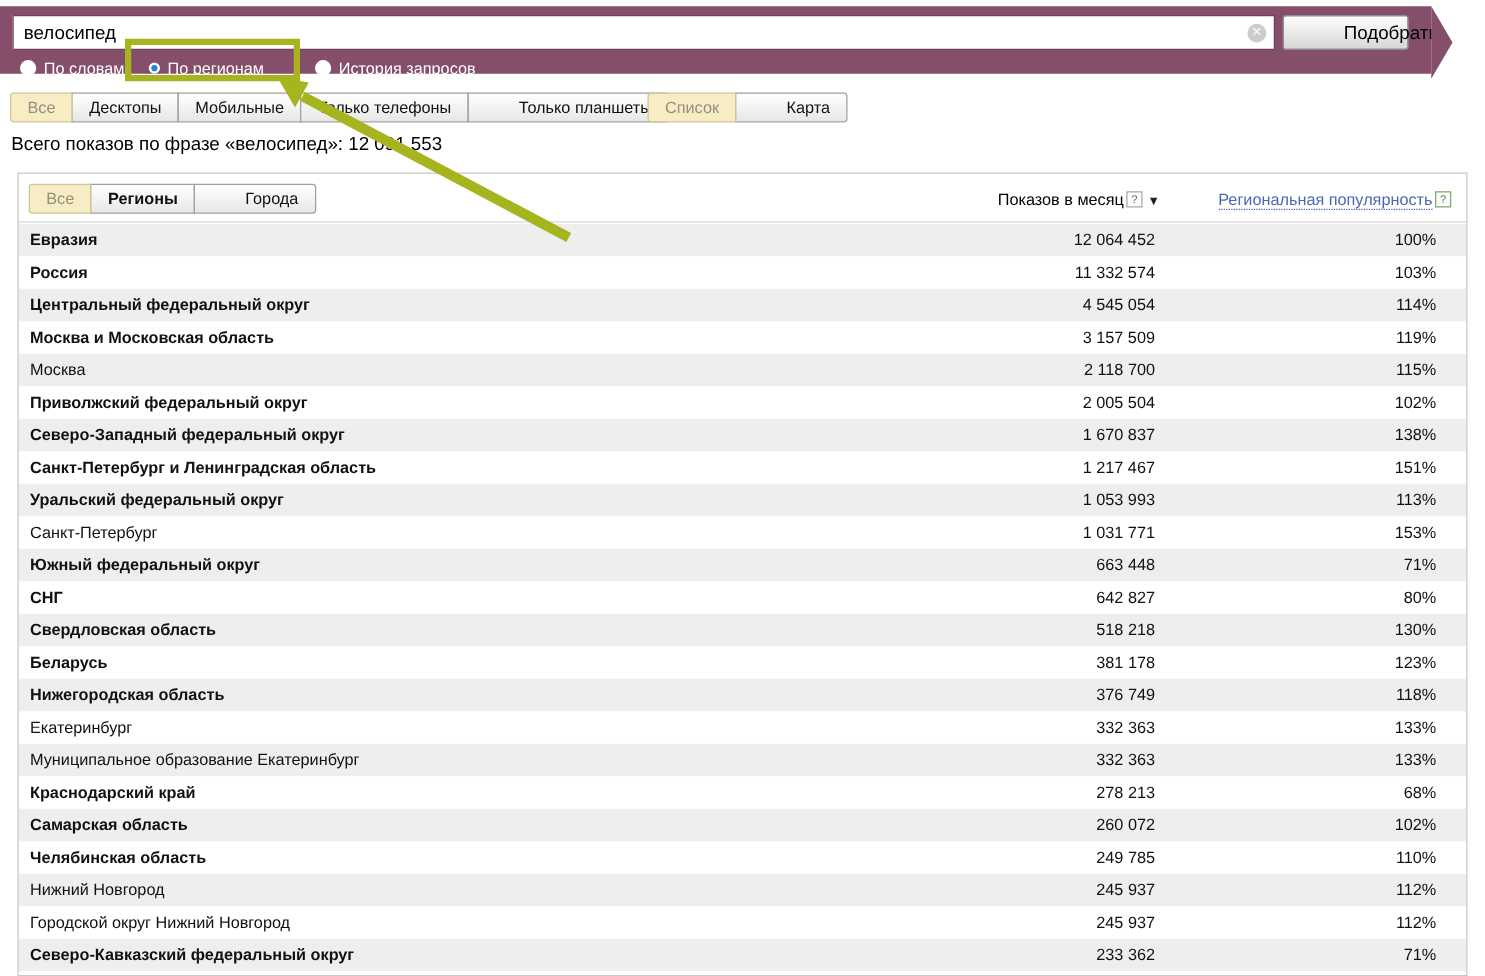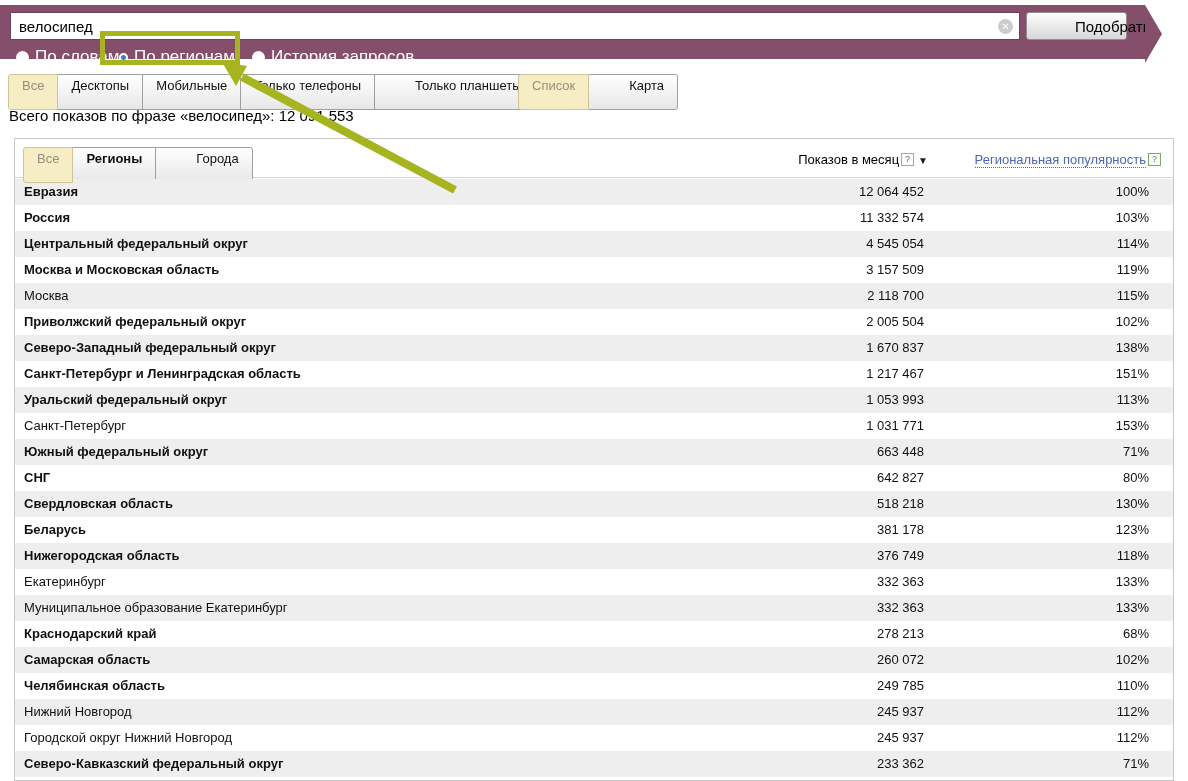--- a/index.html
+++ b/index.html
@@ -42,33 +42,33 @@
   .mode-2 { left: 103px; }
   .mode-3 { left: 236px; }
   .radio {
     display: inline-block; width: 13px; height: 13px; border-radius: 50%;
     background: #fff; margin-right: 6px; flex: 0 0 auto;
   }
   .radio.selected {
     width: 9px; height: 9px; background: #2d7fe0; border: 2px solid #fff;
     box-shadow: 0 0 0 0 #fff; margin-left: 0;
   }
-  .mode-label { color: #fff; font-size: 17px; }
+  .mode-label { color: #fff; font-size: 13px; }
 
   
   .hl-box {
     position: absolute; left: 100px; top: 31px; width: 140px; height: 34px;
     border: 5px solid #a6b41f; z-index: 6; pointer-events: none;
   }
   .annot-svg { position: absolute; left: 0; top: 0; z-index: 7; pointer-events: none; }
 
   
   .tabgroup { position: absolute; display: flex; height: 24px; }
   .tab {
-    height: 36px; line-height: 22px; padding: 0 13px; font-size: 13px;
+    height: 24px; line-height: 22px; padding: 0 13px; font-size: 13px;
     border: 1px solid #9f9f9f; background: linear-gradient(#ffffff, #e7e7e7);
     margin-right: -1px; cursor: pointer; color: #111; white-space: nowrap;
   }
   .tab:first-child { border-radius: 3px 0 0 3px; }
   .tab:last-child { border-radius: 0 3px 3px 0; margin-right: 0; padding-left: 40px; }
   .tab.active {
     background: #f7edc4; border-color: #cfc498; color: #968e7e; position: relative; z-index: 1;
   }
   .tab.bold { font-weight: bold; }
   .device-tabs { left: 8px; top: 74px; }

